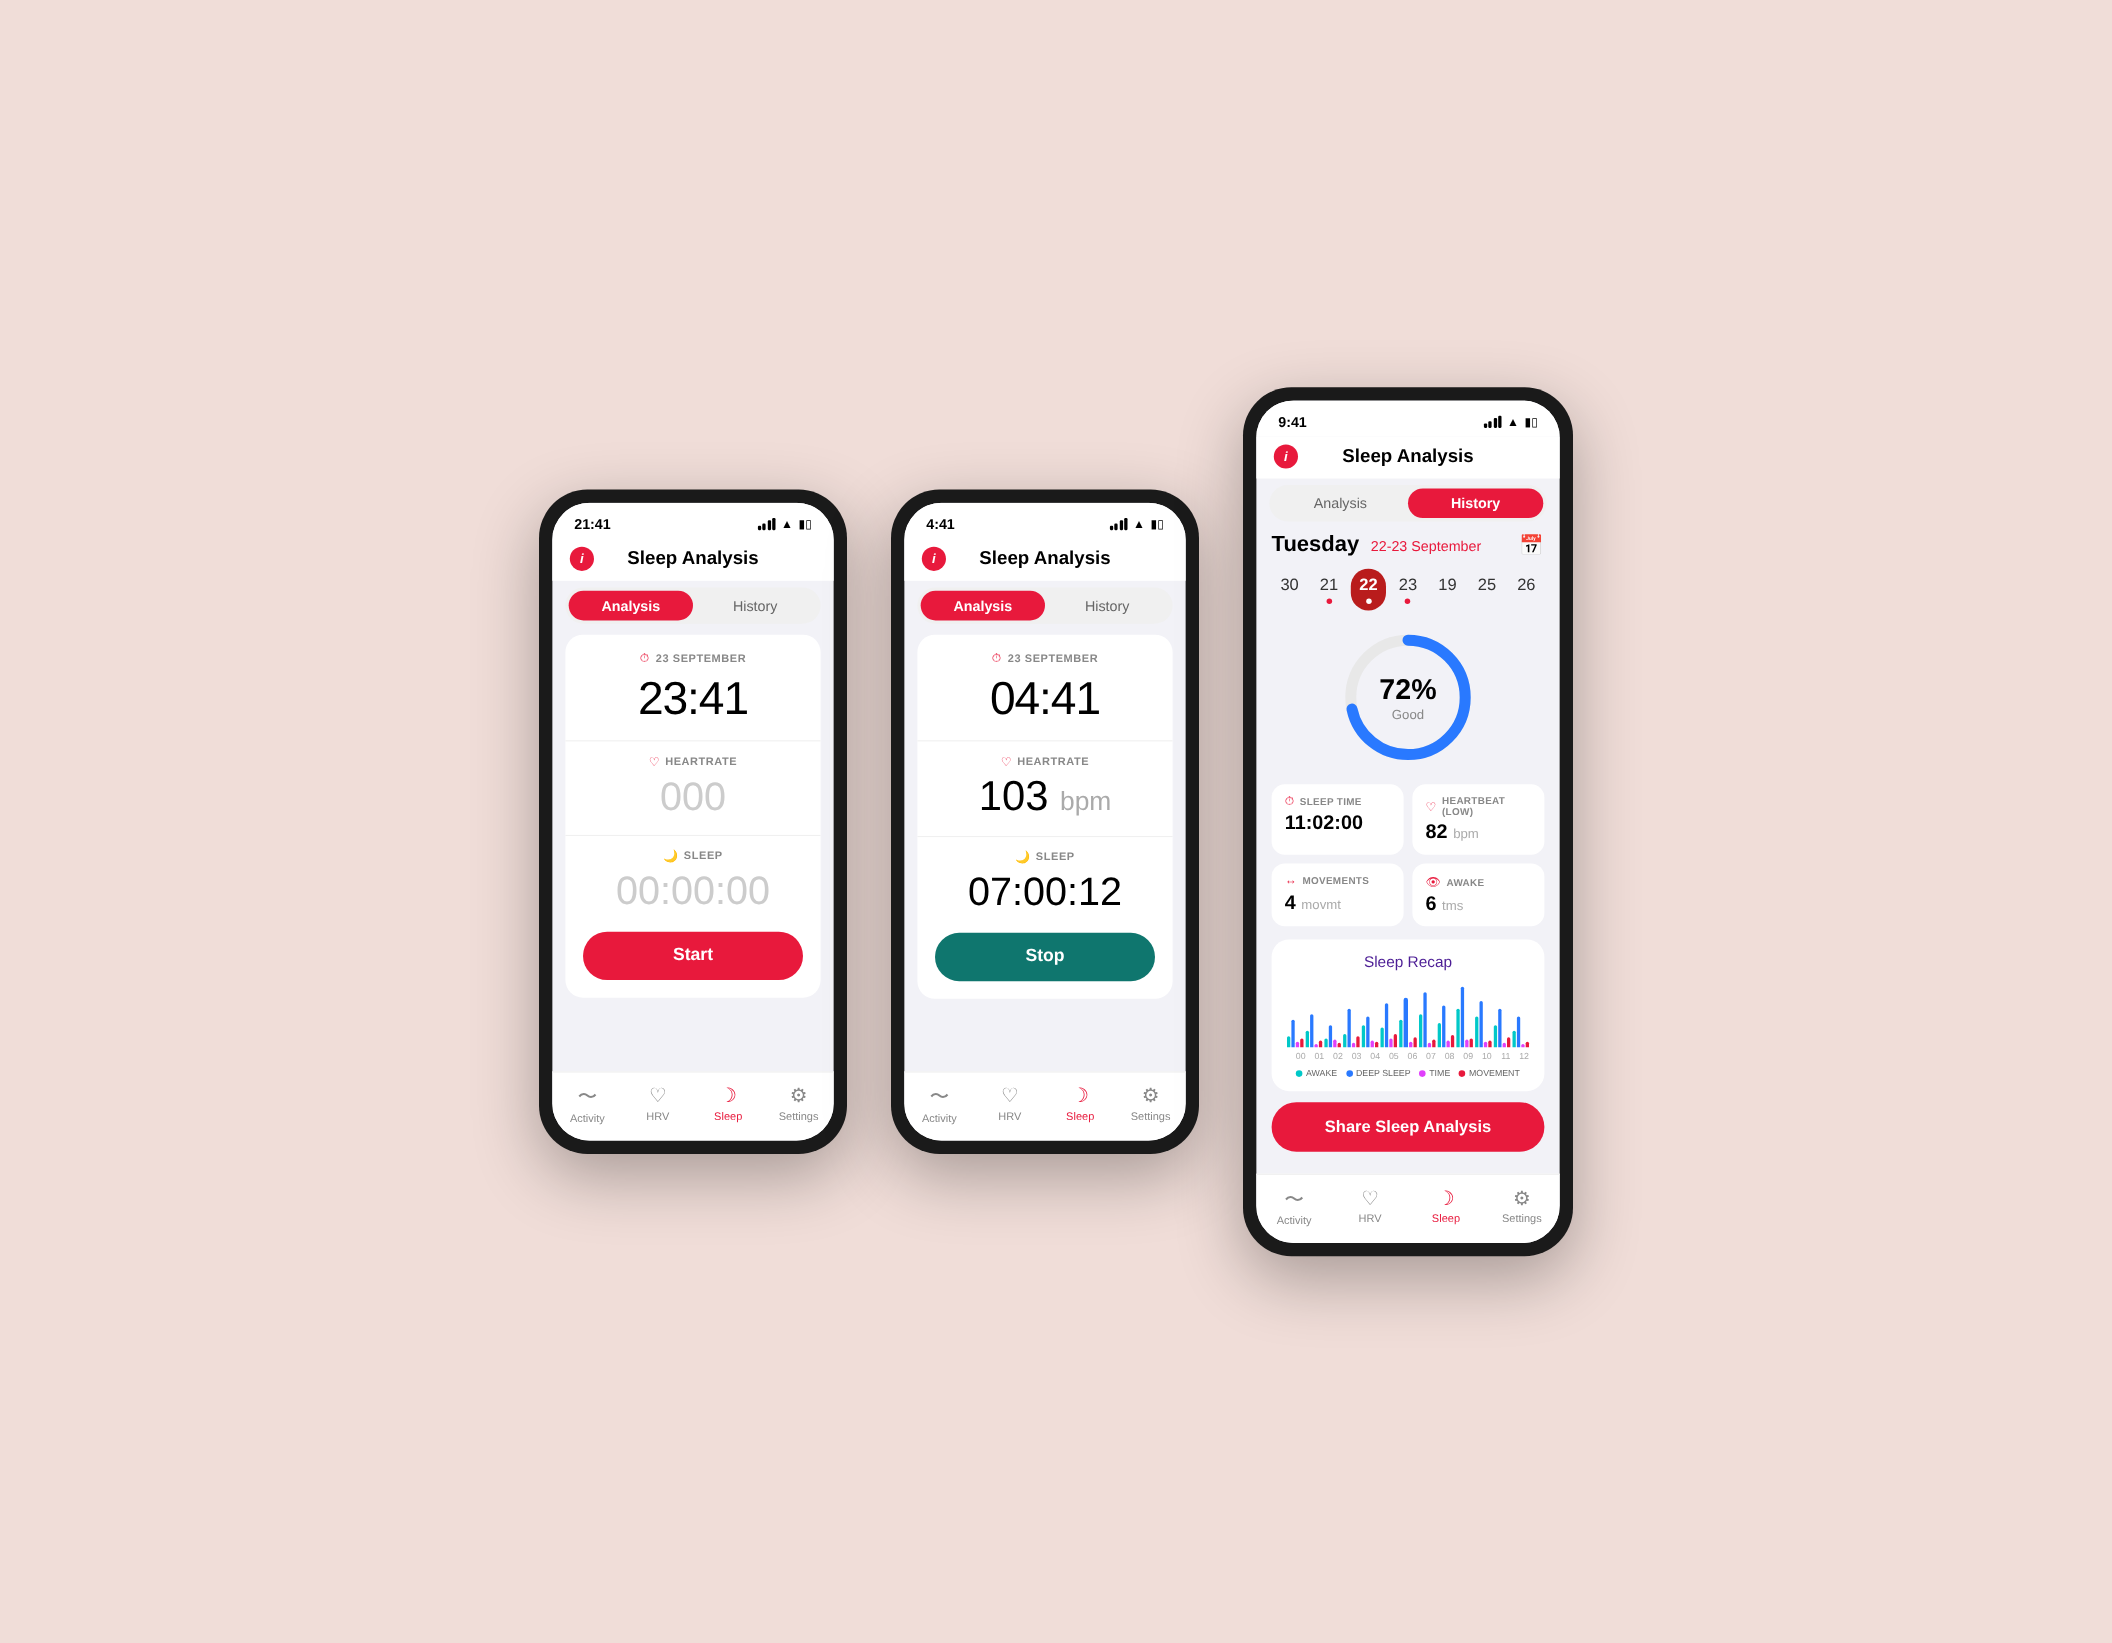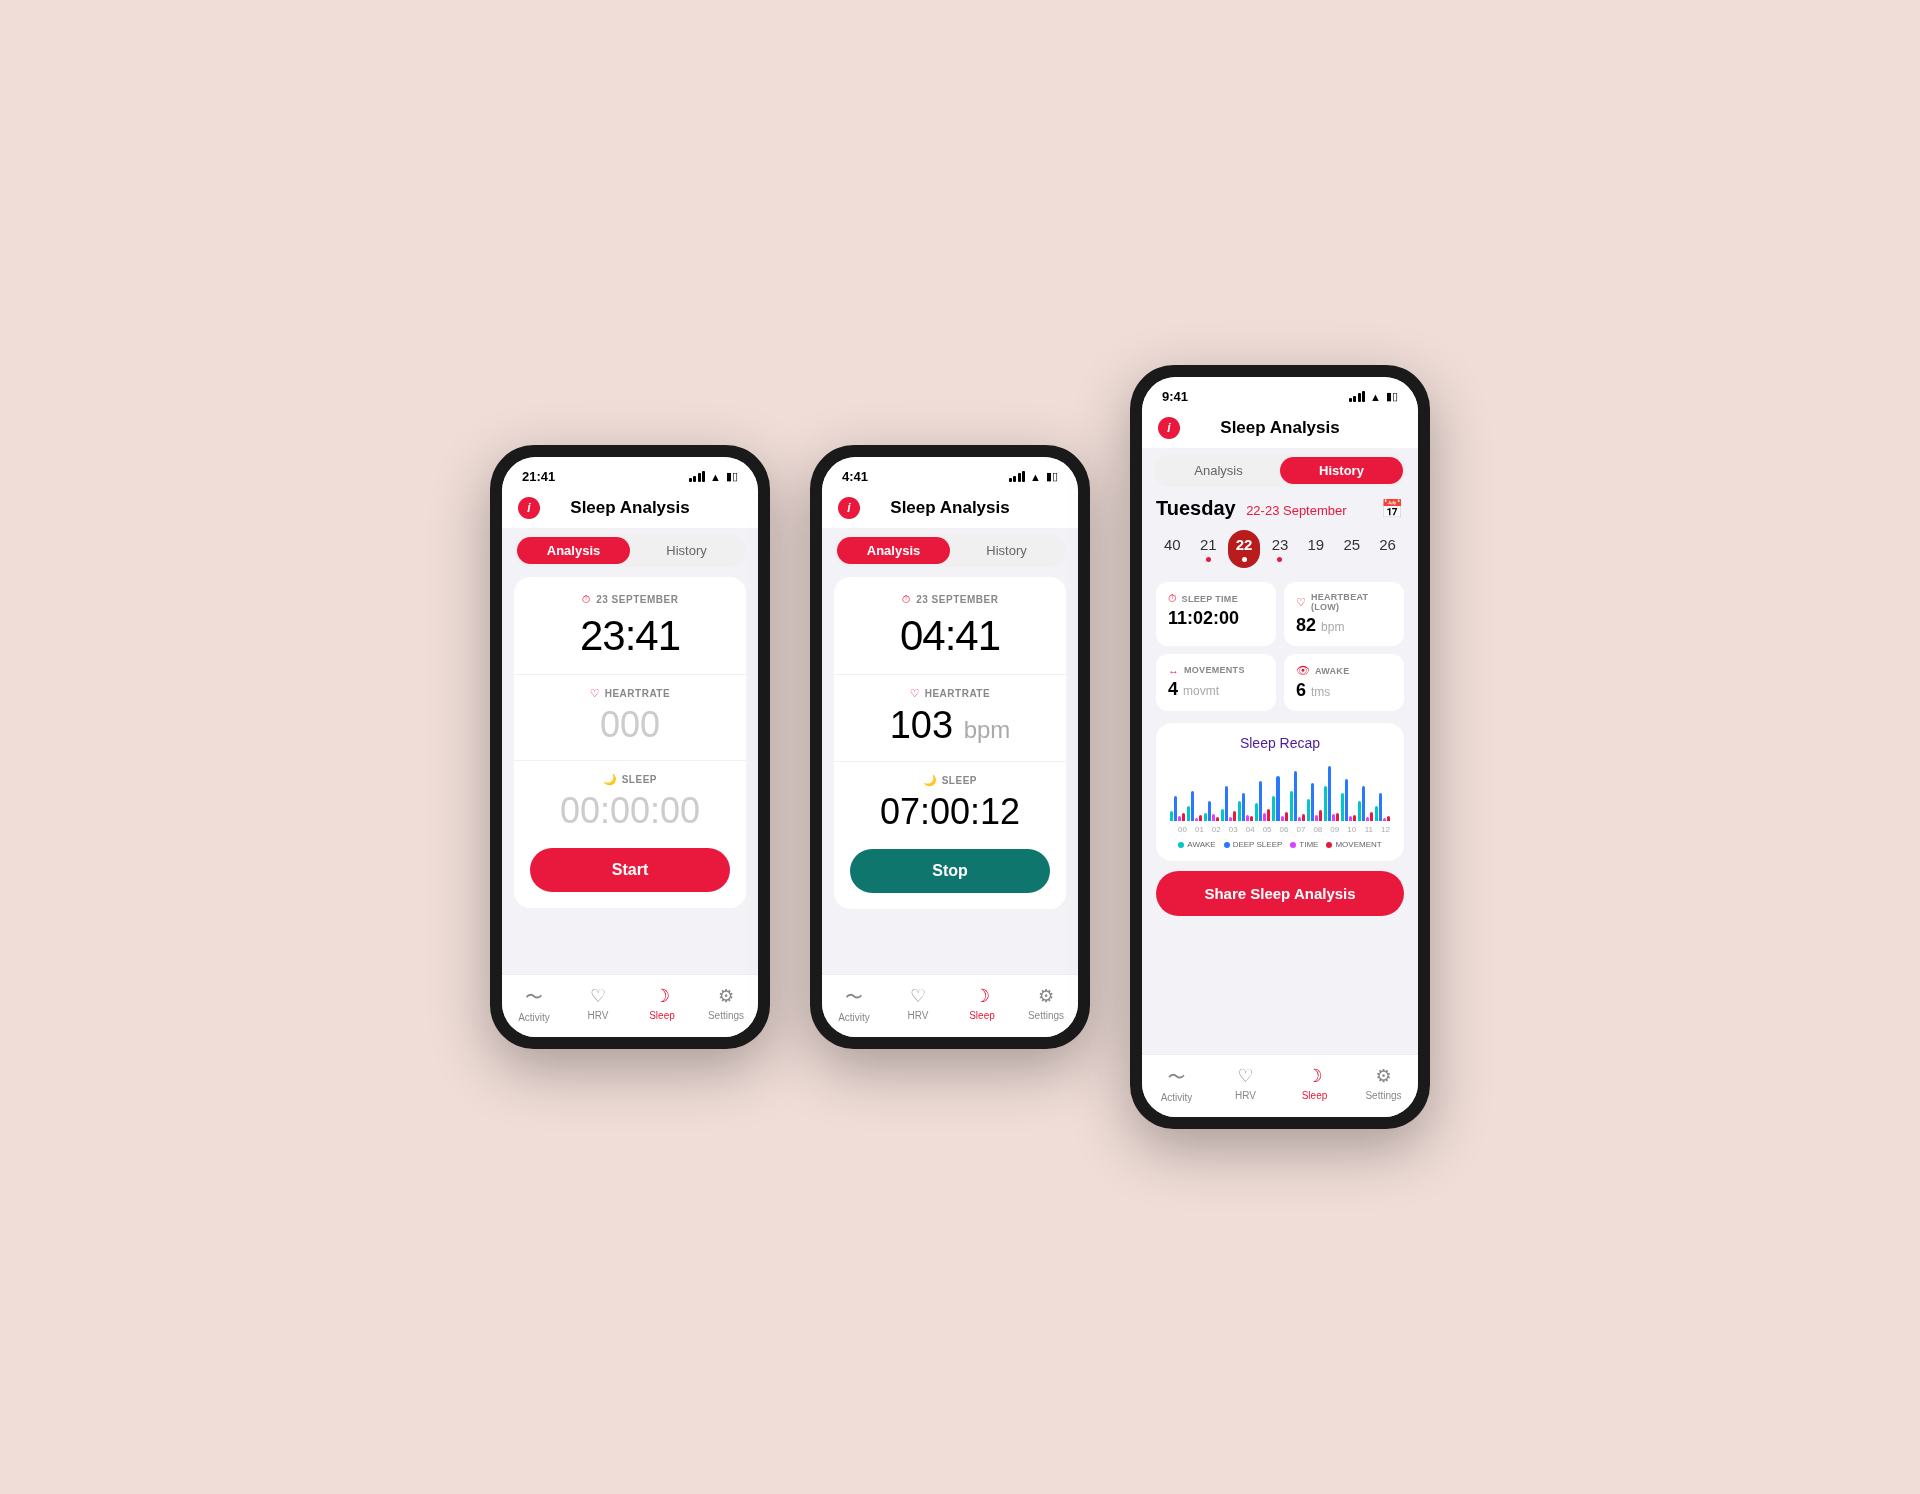--- a/index.html
+++ b/index.html
@@ -744,21 +744,21 @@
           <div class="day-header">
             <div>
               <span class="day-name">Tuesday</span>
               <span class="day-range">22-23 September</span>
             </div>
             <span class="calendar-icon">📅</span>
           </div>
 
           <div class="date-picker-row" id="date-picker-3">
               <div class="date-pill">
-                <span class="date-num">40</span>
+                <span class="date-num">30</span>
               </div>
               <div class="date-pill">
                 <span class="date-num">21</span>
                 <div class="date-dot"></div>
               </div>
               <div class="date-pill selected">
                 <span class="date-num">22</span>
                 <div class="date-dot"></div>
               </div>
               <div class="date-pill">
@@ -769,20 +769,32 @@
                 <span class="date-num">19</span>
               </div>
               <div class="date-pill">
                 <span class="date-num">25</span>
               </div>
               <div class="date-pill">
                 <span class="date-num">26</span>
               </div>
             </div>
 
+          <div class="circle-chart-container">
+            <div class="circle-chart">
+              <svg viewBox="0 0 130 130">
+                <circle cx="65" cy="65" r="52" fill="none" stroke="#e8e8e8" stroke-width="10"></circle>
+                <circle cx="65" cy="65" r="52" fill="none" stroke="#2979ff" stroke-width="10" stroke-dasharray="234 93" stroke-linecap="round"></circle>
+              </svg>
+              <div class="circle-center-text">
+                <span class="circle-percent">72%</span>
+                <span class="circle-label">Good</span>
+              </div>
+            </div>
+          </div>
 
           <div class="stats-grid">
             <div class="stat-item">
               <div class="stat-label-row">
                 <span class="stat-icon">⏱</span>
                 <span class="stat-label">SLEEP TIME</span>
               </div>
               <span class="stat-value">11:02:00</span>
             </div>
             <div class="stat-item">

